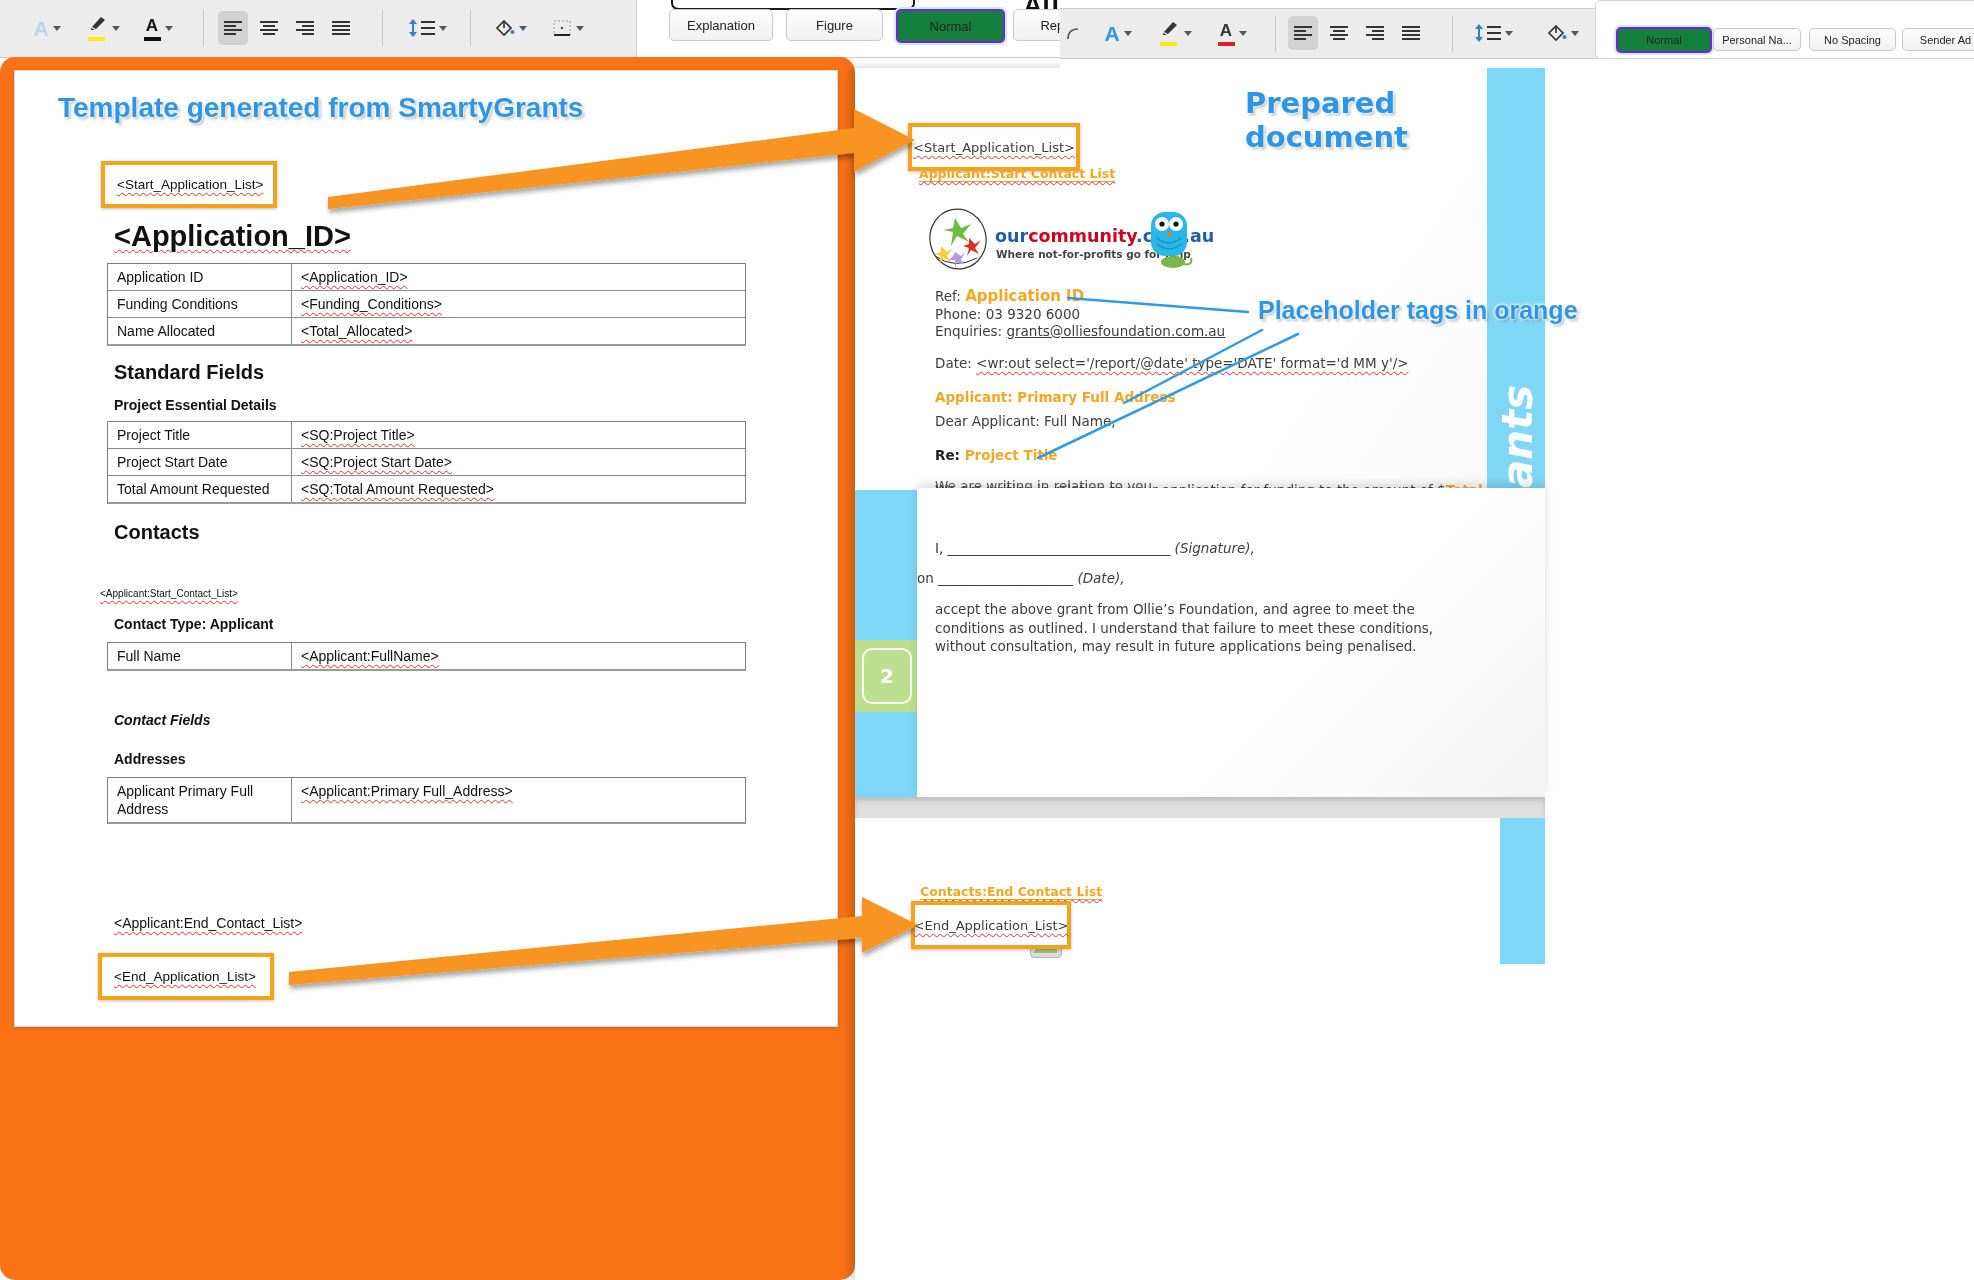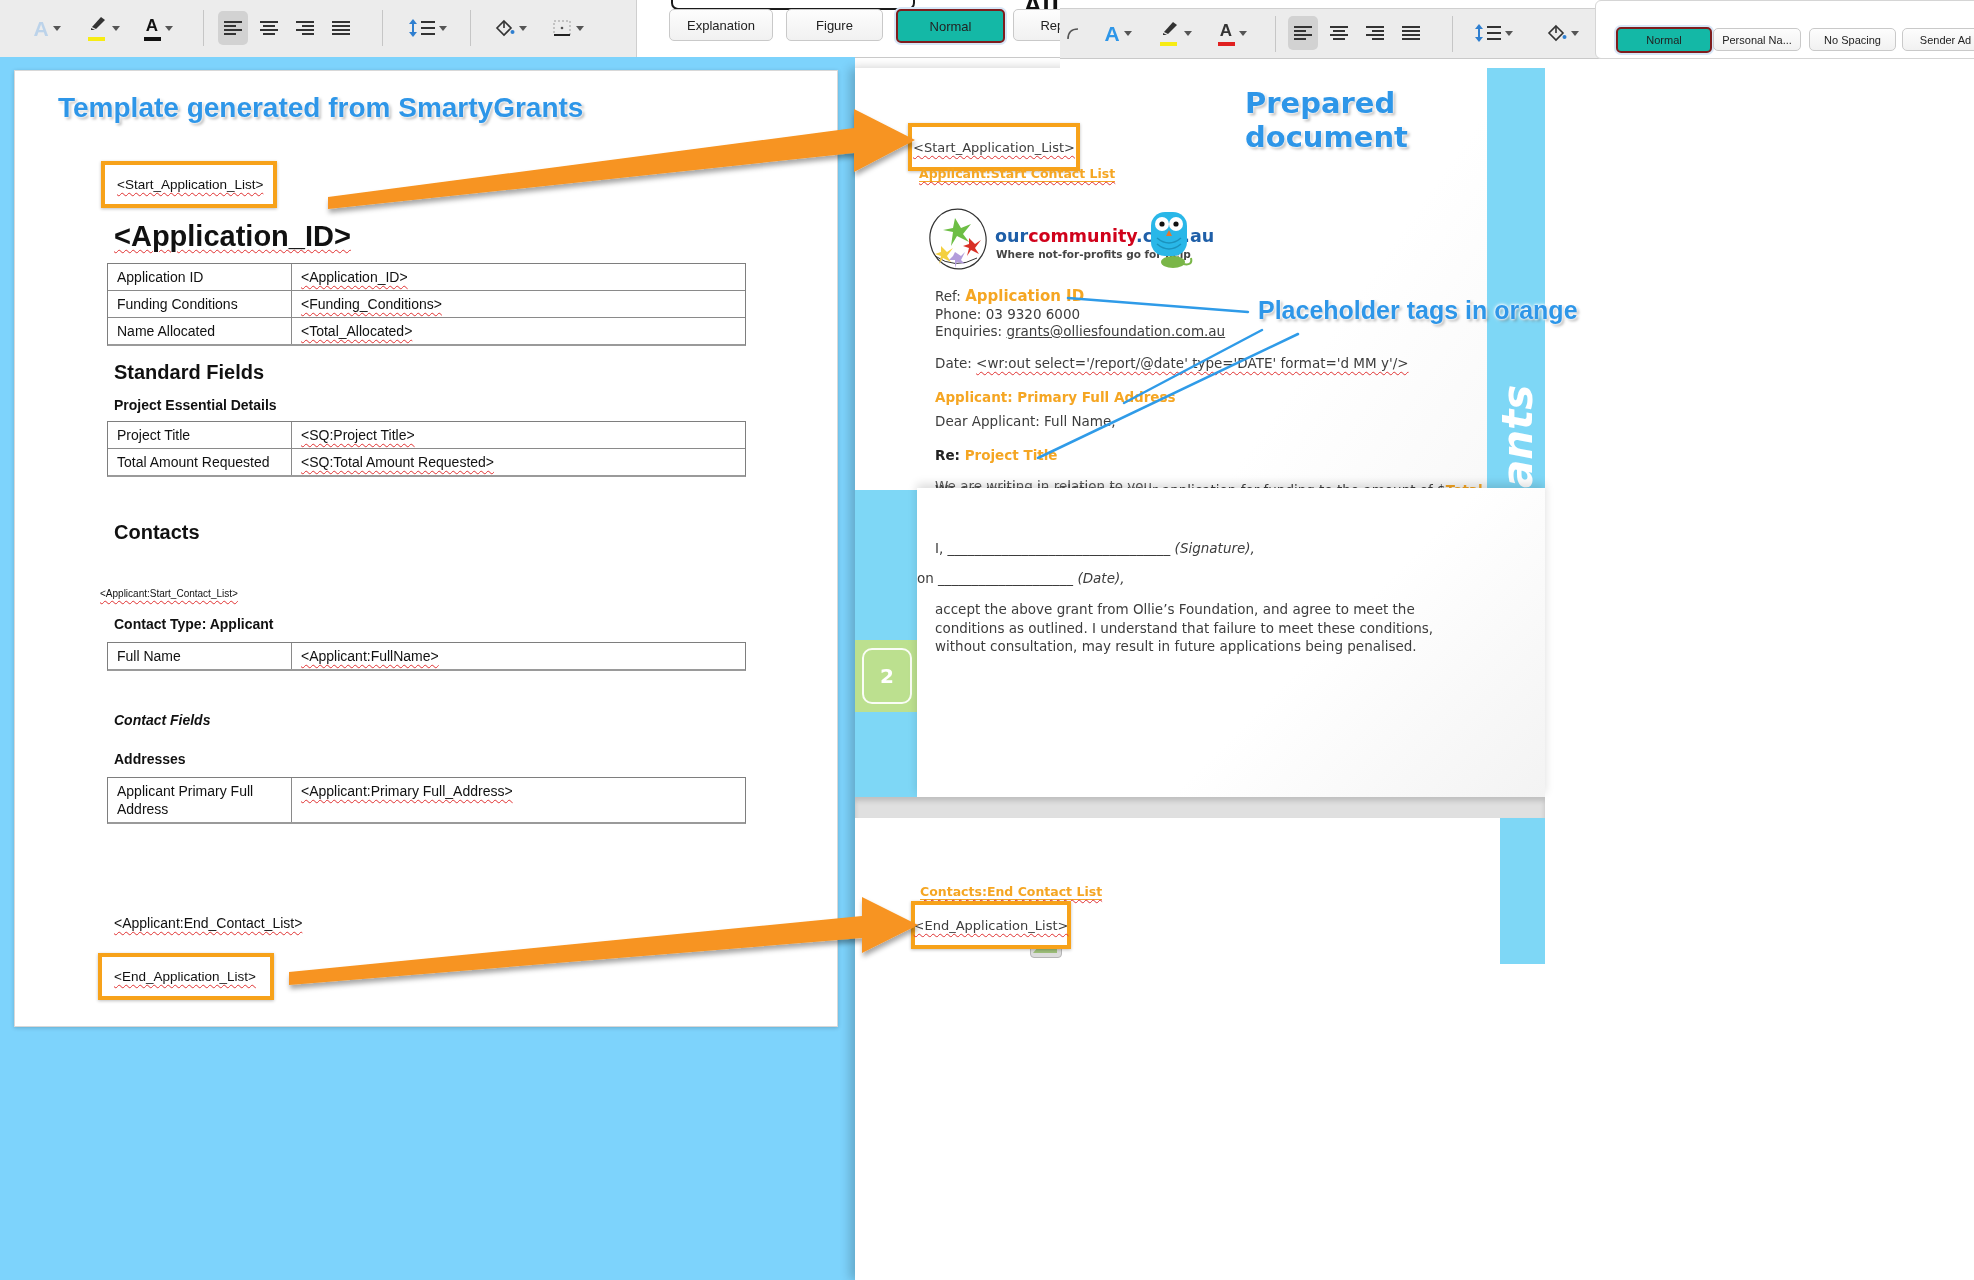--- a/index.html
+++ b/index.html
@@ -20,26 +20,26 @@
   .vsep{position:absolute;width:1px;background:#c6c6c6;top:10px;height:36px;}
   .aletter{font-weight:bold;font-size:21px;line-height:21px;}
   .colbar{height:4px;width:17px;margin-top:1px;}
   .alignbtn{width:30px;border-radius:5px;}
   .alignbtn.sel{background:#d2d2d2;}
   .gallery{position:absolute;background:#fff;border-left:1px solid #cfcfcf;overflow:hidden;}
   #left-gallery{left:636px;top:0;width:444px;height:57px;}
   #right-gallery{left:535px;top:0;width:379px;height:57px;border:1px solid #d5d5d5;border-radius:6px 0 0 6px;background:#fff;}
   .stylebtn{position:absolute;border:1px solid #c9c9c9;border-radius:5px;background:linear-gradient(#fdfdfd,#f1f1f1);
     font-size:13px;color:#222;display:flex;align-items:center;justify-content:center;}
-  .stylebtn.sel{border:2px solid #7f1d1d;box-shadow:0 0 0 2px #d7e7f7;background:#14b8a6;}
+  .stylebtn.sel{border:2px solid #6d28d9;box-shadow:0 0 0 2px #d7e7f7;background:#15803d;}
   .preview-cut{position:absolute;border:2px solid #1a1a1a;border-radius:7px;background:#fff;}
   .au-cut{position:absolute;font-weight:bold;color:#111;font-size:27px;}
 
   
-  #left-area{left:0;top:57px;width:855px;height:1223px;background:#7dd3fc;}
+  #left-area{left:0;top:57px;width:855px;height:1223px;background:#f97316;border-radius:15px;}
   #left-page{left:14px;top:13px;width:822px;height:955px;background:#fff;border:1px solid #d8d8d8;
     box-shadow:0 1px 4px rgba(0,0,0,.18);}
   .ldoc{color:#111;font-family:"Liberation Sans",sans-serif;}
   .sq{text-decoration:underline;text-decoration-style:wavy;text-decoration-color:#e03131;
       text-decoration-thickness:1px;text-underline-offset:3px;}
   .glow-blue{color:#2e96e8;font-weight:bold;
      text-shadow:0 0 2px #fff,0 0 3px #fff,0 0 4px #fff,2px 2px 3px rgba(0,0,0,.35);}
   .obox{border:4px solid #f7a21a;box-shadow:0 1px 3px rgba(0,0,0,.25);display:flex;align-items:center;background:transparent;}
   .dtable{border:1px solid #7e7e7e;border-bottom:2px solid #9a9a9a;}
   .drow{display:flex;border-bottom:1px solid #8a8a8a;}
@@ -216,20 +216,24 @@
 
     <div class="abs" style="left:99px;top:290px;font-size:20px;font-weight:bold;">Standard Fields</div>
     <div class="abs" style="left:99px;top:326px;font-size:14px;font-weight:bold;">Project Essential Details</div>
 
     <div class="abs dtable" style="left:92px;top:350px;width:637px;">
       <div class="drow">
         <div class="dcell dlabel">Project Title</div>
         <div class="dcell dvalue"><span class="sq">&lt;SQ:Project Title&gt;</span></div>
       </div>
       <div class="drow">
+        <div class="dcell dlabel">Project Start Date</div>
+        <div class="dcell dvalue"><span class="sq">&lt;SQ:Project Start Date&gt;</span></div>
+      </div>
+      <div class="drow">
         <div class="dcell dlabel">Total Amount Requested</div>
         <div class="dcell dvalue"><span class="sq">&lt;SQ:Total Amount Requested&gt;</span></div>
       </div>
     </div>
 
     <div class="abs" style="left:99px;top:450px;font-size:20px;font-weight:bold;">Contacts</div>
     <div class="abs sq" style="left:85px;top:517px;font-size:10px;">&lt;Applicant:Start_Contact_List&gt;</div>
     <div class="abs" style="left:99px;top:545px;font-size:14px;font-weight:bold;">Contact Type: Applicant</div>
 
     <div class="abs dtable" style="left:92px;top:571px;width:637px;">

